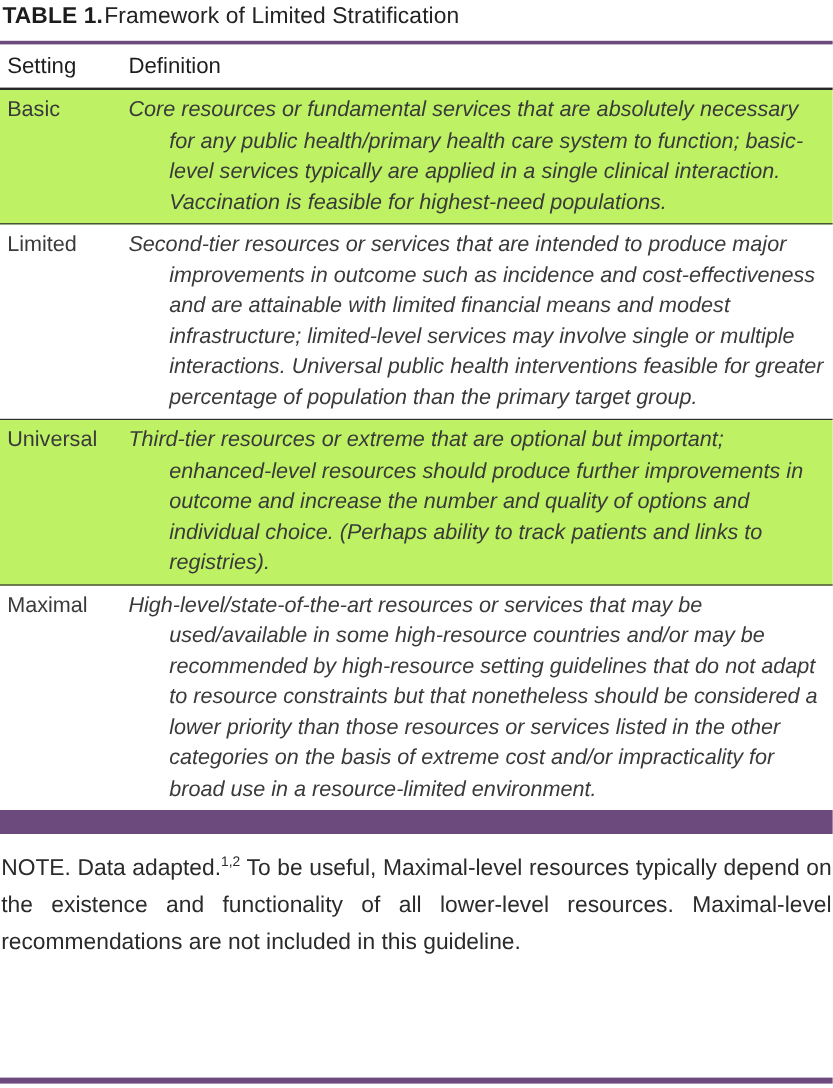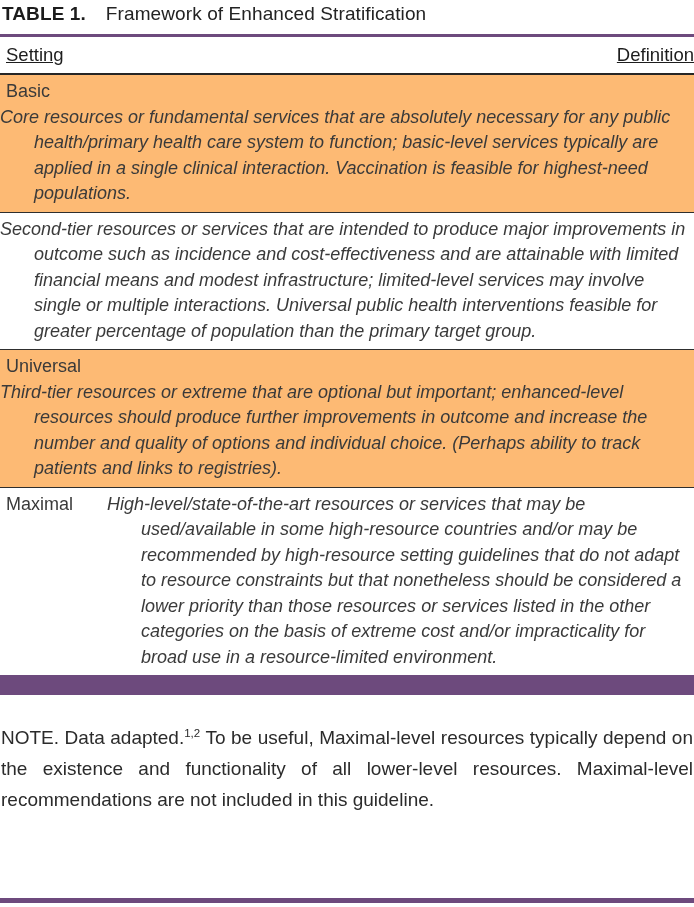--- a/index.html
+++ b/index.html
@@ -15,91 +15,91 @@
     width: 694px; height: 907px;
     padding-top: 3px;
     background: #ffffff;
   }
   .table-title {
     font-size: 19px;
     color: #232323;
     padding-left: 2px;
     letter-spacing: 0.1px;
   }
-  .title-label { font-weight: bold; margin-right: 20px; color: #1c1c1c; }
+  .title-label { font-weight: bold; margin-right: 1px; color: #1c1c1c; }
   .rule-top { height: 3px; background: #6d4a7d; margin-top: 9px; }
   .thead {
     display: flex;
     align-items: center;
     height: 38px;
     border-bottom: 2px solid #262626;
     font-size: 18.5px;
     color: #1d1d1d;
-    text-decoration: underline;
   }
   .col-setting { flex: none; width: 107px; padding-left: 6px; }
-  .col-def { flex: 1; text-align: right; }
+  .col-def { flex: 1; text-align: left; }
   .trow {
     display: flex;
     font-size: 18px;
     line-height: 25.5px;
     padding: 4px 0 5px 0;
     border-bottom: 1.5px solid #2e2e2e;
     color: #3a3a3a;
   }
-  .trow.shaded { background: #fdba74; flex-direction: column; }
+  .trow.shaded { background: #bef264; }
   .trow.last { border-bottom: none; }
   .cell-setting { flex: none; width: 107px; padding-left: 6px; }
   .cell-def { flex: 1; padding-right: 4px; }
   .cell-def p {
     padding-left: 34px;
     text-indent: -34px;
     font-style: italic;
   }
   .bar-thick { height: 20px; background: #6d4a7d; }
   .footnote {
-    margin-top: 27px;
+    margin-top: 13px;
     padding: 0 1px;
     font-size: 19px;
     line-height: 31px;
     text-align: justify;
     color: #2b2b2b;
   }
   .footnote sup { font-size: 11.5px; vertical-align: super; line-height: 0; }
   .rule-bottom {
     position: absolute;
     left: 0; right: 0; bottom: 4px;
     height: 5px;
     background: #6d4a7d;
   }
 </style>
 </head>
 <body>
 
 <div class="page">
 
   <div class="table-title">
-    <span class="title-label">TABLE 1.</span><span>Framework of Enhanced Stratification</span>
+    <span class="title-label">TABLE 1.</span><span>Framework of Limited Stratification</span>
   </div>
 
   <div class="rule-top"></div>
 
   <div class="thead">
     <div class="col-setting">Setting</div>
     <div class="col-def">Definition</div>
   </div>
 
   <div class="trow shaded">
     <div class="cell-setting">Basic</div>
     <div class="cell-def">
       <p>Core resources or fundamental services that are absolutely necessary for any public health/primary health care system to function; basic-level services typically are applied in a single clinical interaction. Vaccination is feasible for highest-need populations.</p>
     </div>
   </div>
 
   <div class="trow">
+    <div class="cell-setting">Limited</div>
     <div class="cell-def">
       <p>Second-tier resources or services that are intended to produce major improvements in outcome such as incidence and cost-effectiveness and are attainable with limited financial means and modest infrastructure; limited-level services may involve single or multiple interactions. Universal public health interventions feasible for greater percentage of population than the primary target group.</p>
     </div>
   </div>
 
   <div class="trow shaded">
     <div class="cell-setting">Universal</div>
     <div class="cell-def">
       <p>Third-tier resources or extreme that are optional but important; enhanced-level resources should produce further improvements in outcome and increase the number and quality of options and individual choice. (Perhaps ability to track patients and links to registries).</p>
     </div>

